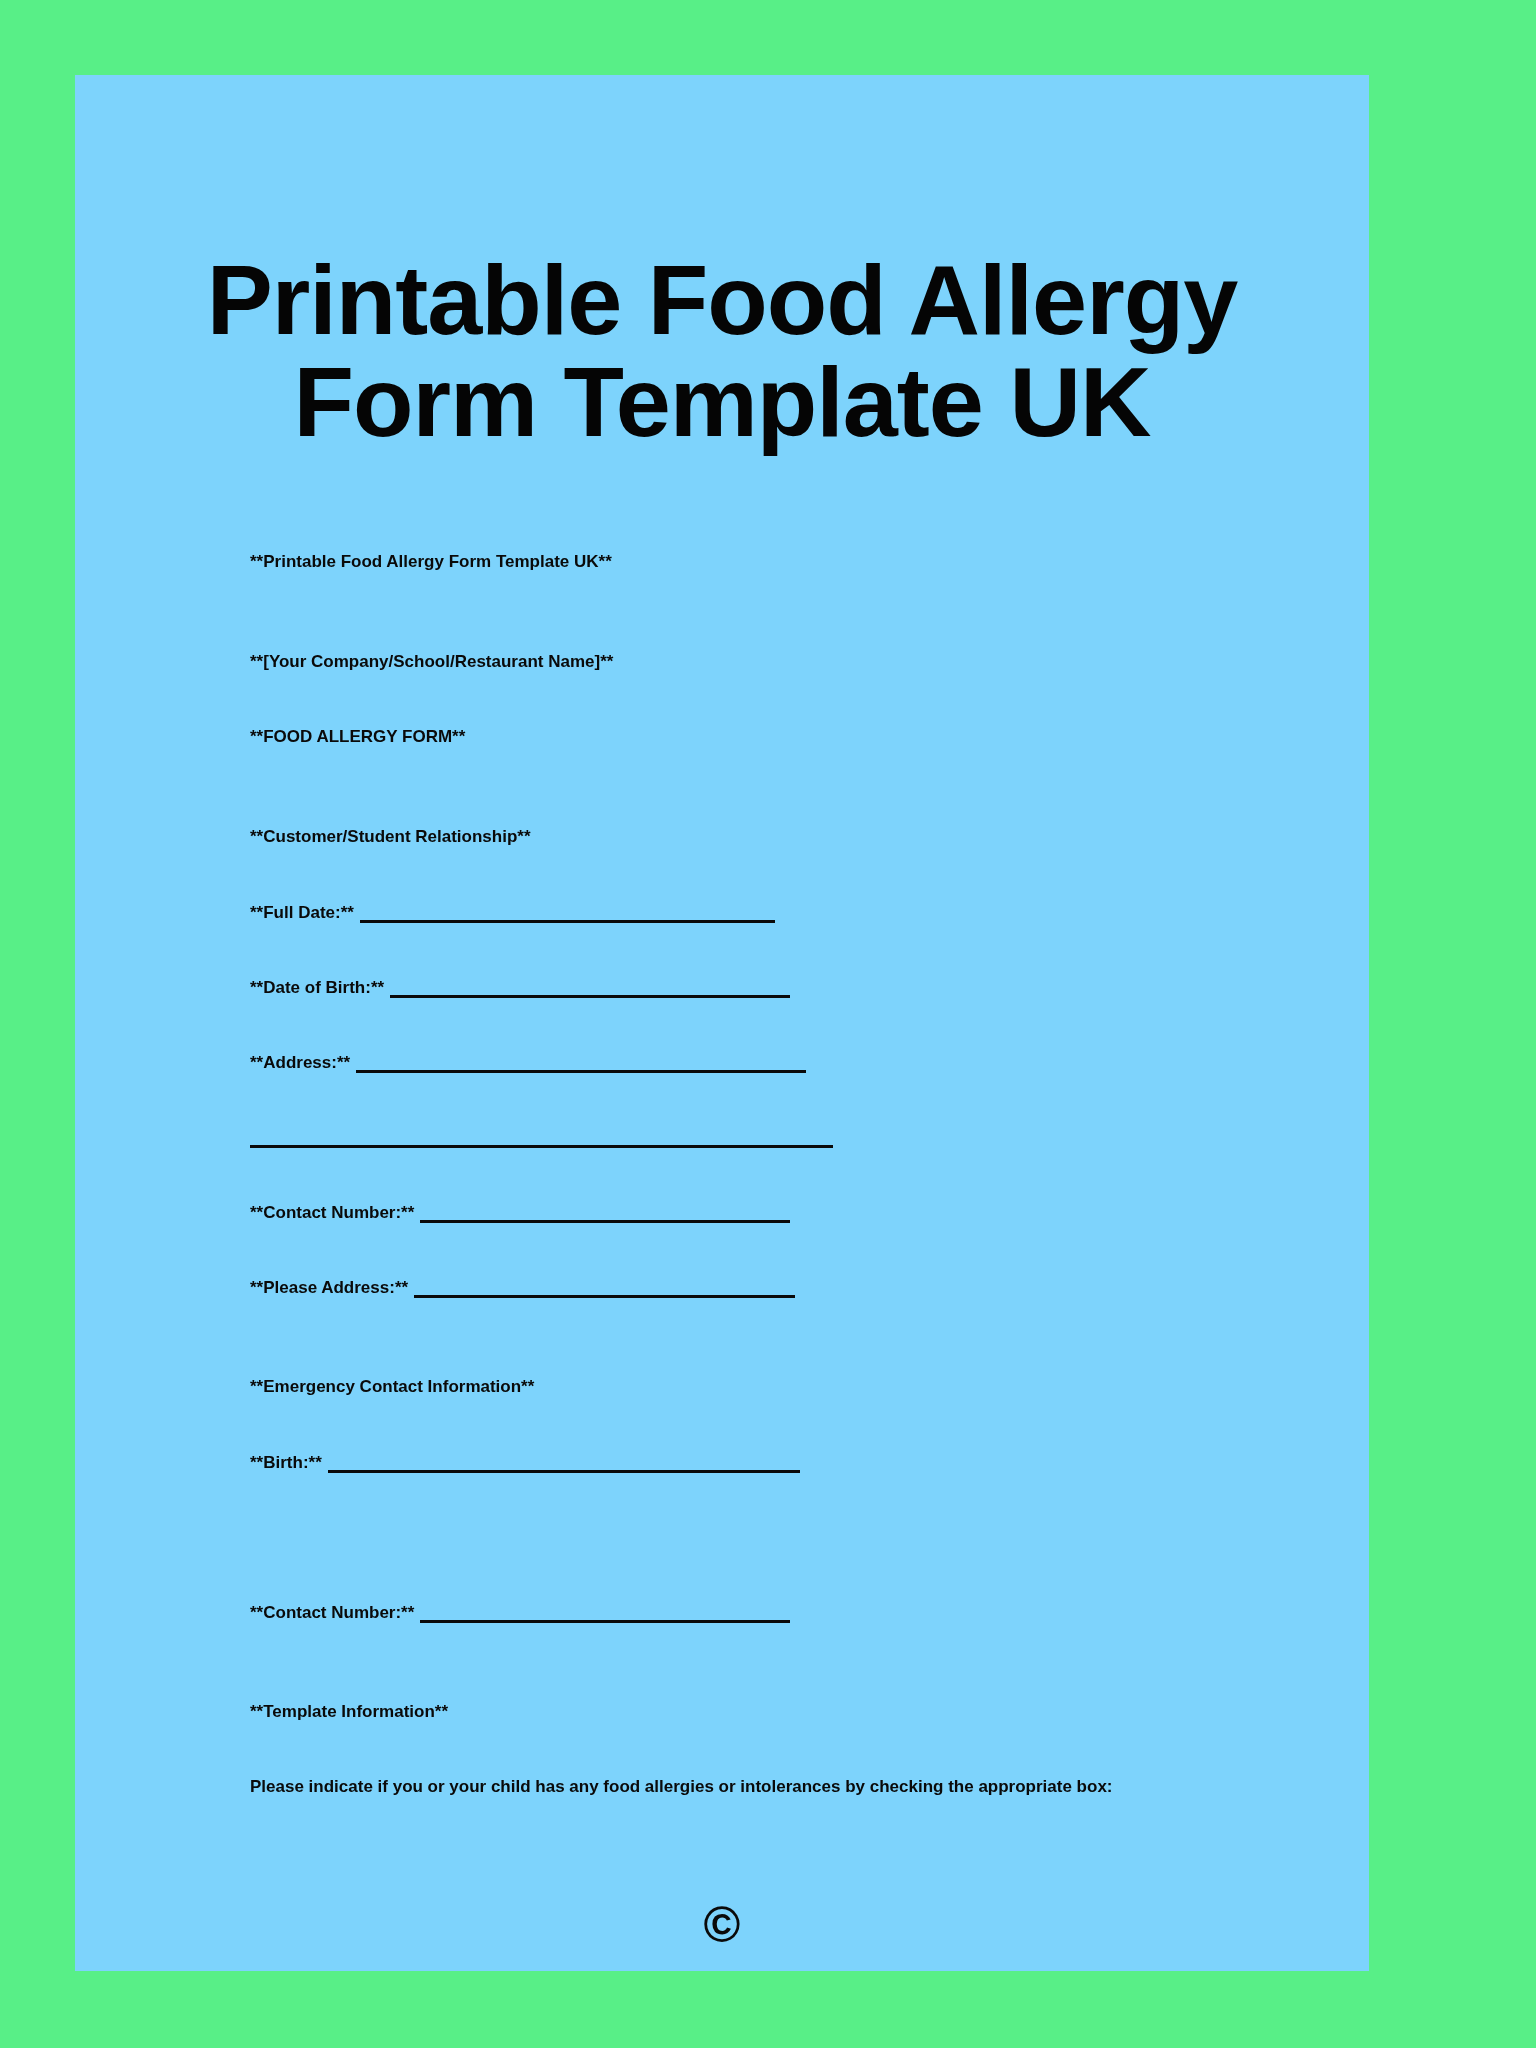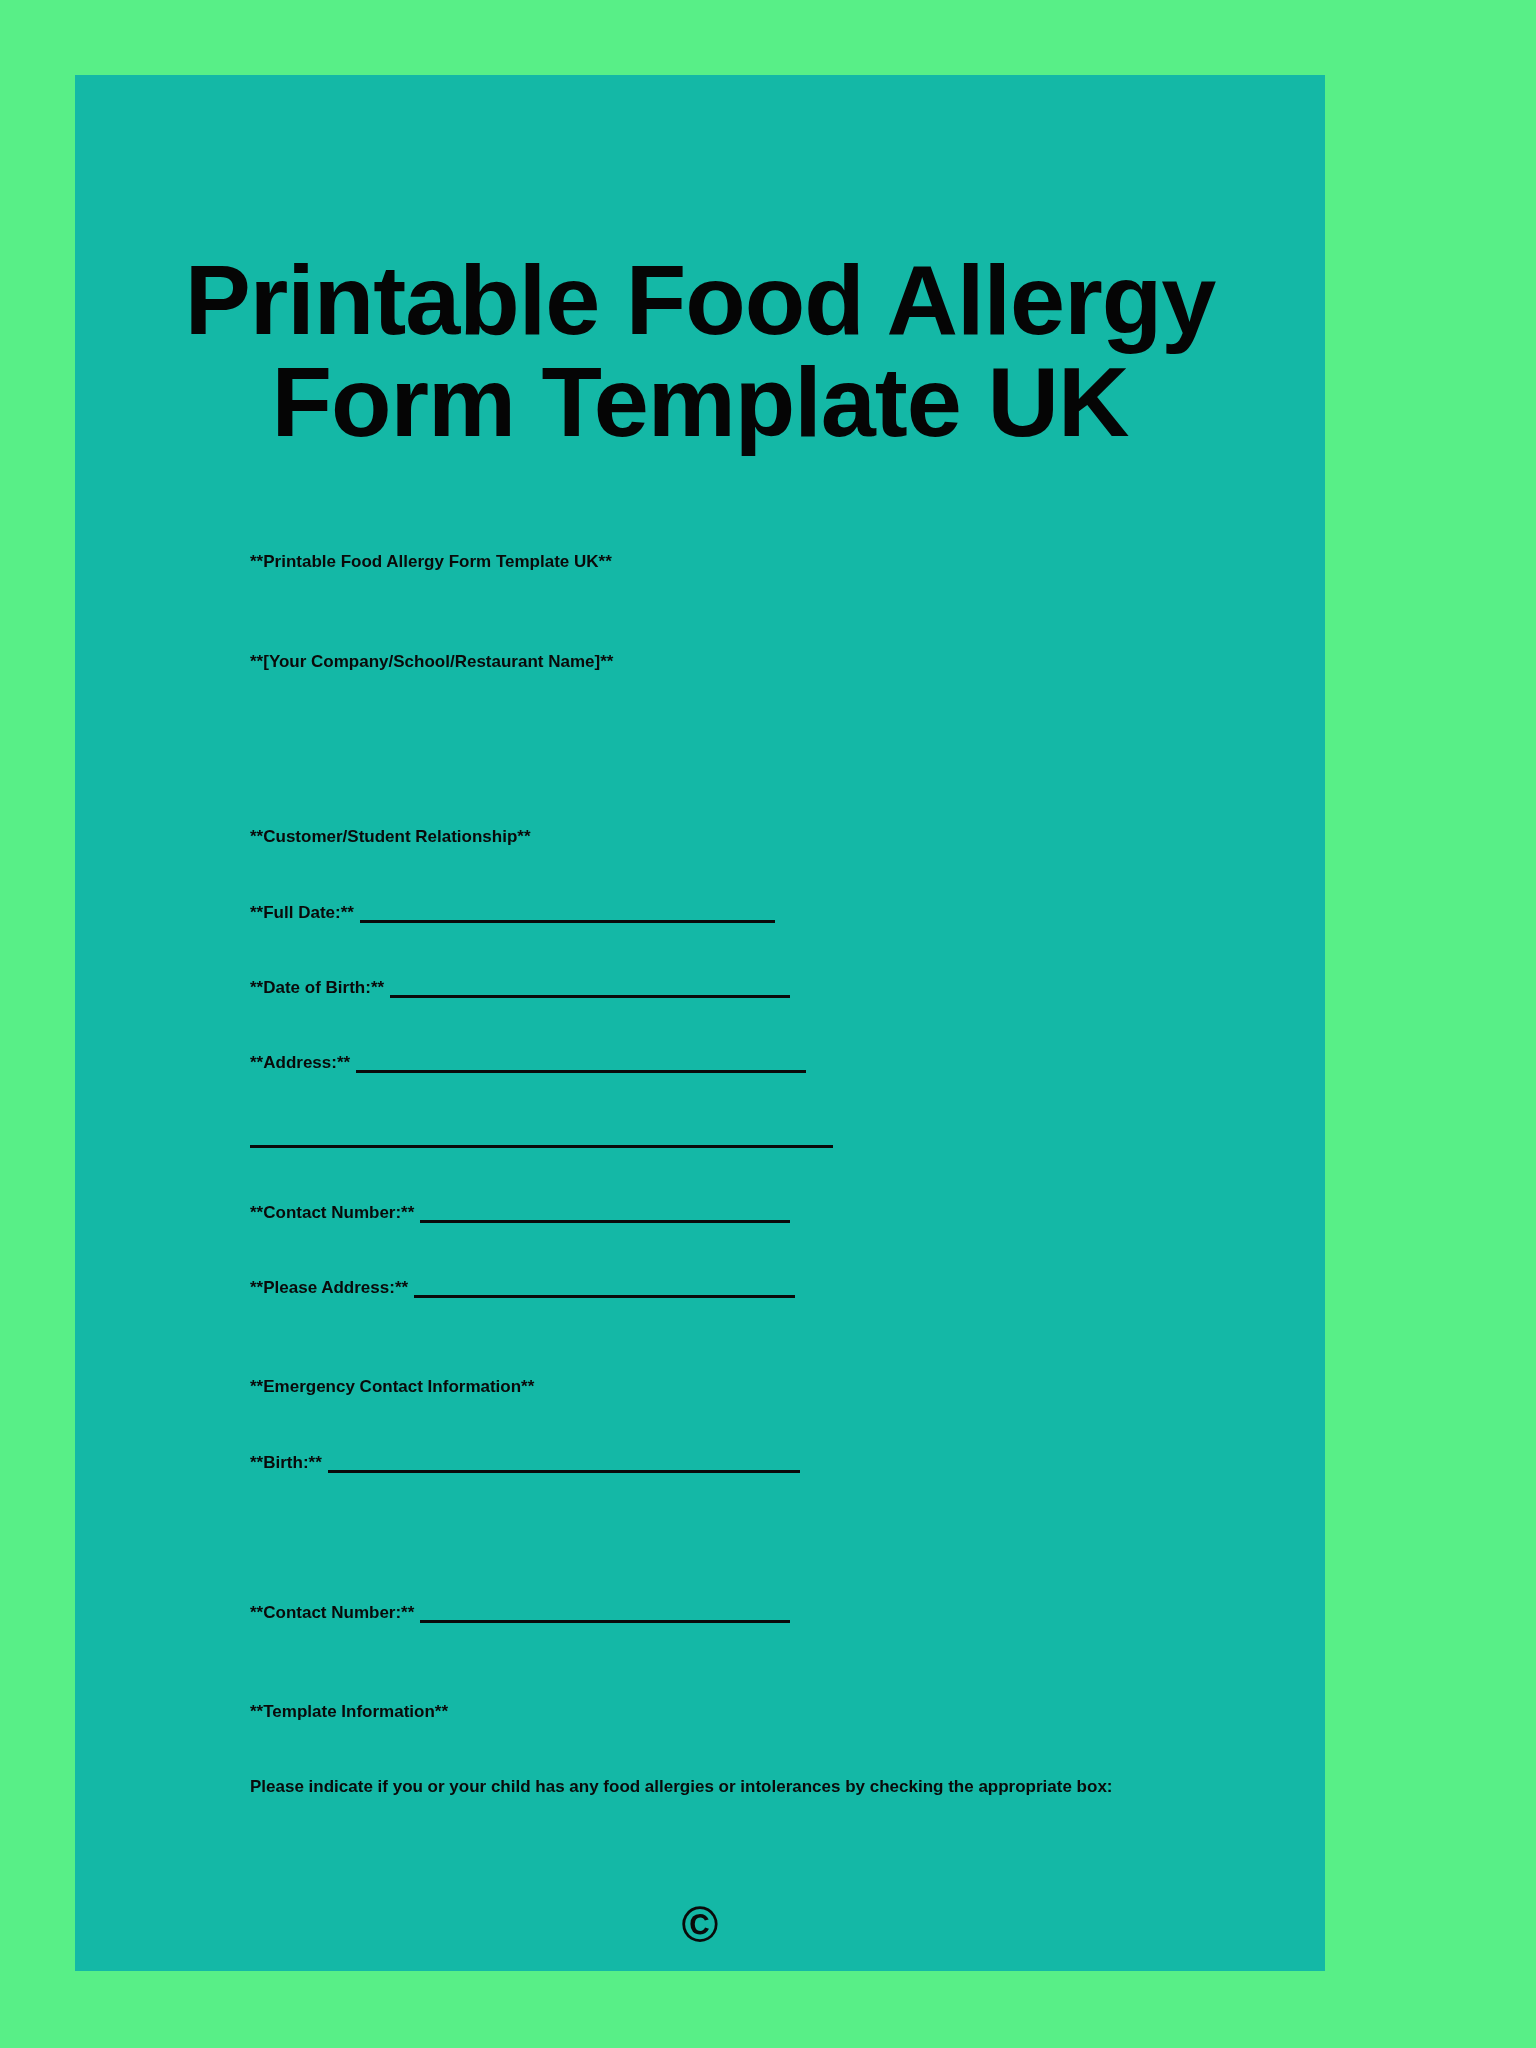--- a/index.html
+++ b/index.html
@@ -7,21 +7,22 @@
     width:1536px;height:2048px;
     background:#58ef87;
     font-family:"Liberation Sans","DejaVu Sans",sans-serif;
     position:relative;
     overflow:hidden;
   }
   .page{
     position:absolute;
     left:75px;top:75px;
     width:1250px;height:1896px;
-    background:#14b8a6;
+    background:#7dd3fc;
+    padding-left:44px;
   }
   .doc-title{
     position:absolute;
     top:174px;left:0;right:0;
     margin:0;
     padding:0 10px;
     text-align:center;
     font-size:99px;
     line-height:102px;
     font-weight:bold;
@@ -64,20 +65,23 @@
   <h1 class="doc-title">Printable Food Allergy Form Template UK</h1>
 
   <div class="para" style="top:474px">
     <span>**Printable Food Allergy Form Template UK**</span>
   </div>
 
   <div class="para" style="top:574px">
     <span>**[Your Company/School/Restaurant Name]**</span>
   </div>
 
+  <div class="para" style="top:649px">
+    <span>**FOOD ALLERGY FORM**</span>
+  </div>
 
   <div class="para" style="top:749px">
     <span>**Customer/Student Relationship**</span>
   </div>
 
   <div class="para" style="top:824px">
     <span>**Full Date:**</span><span class="uline" style="width:415px"></span>
   </div>
 
   <div class="para" style="top:899px">

